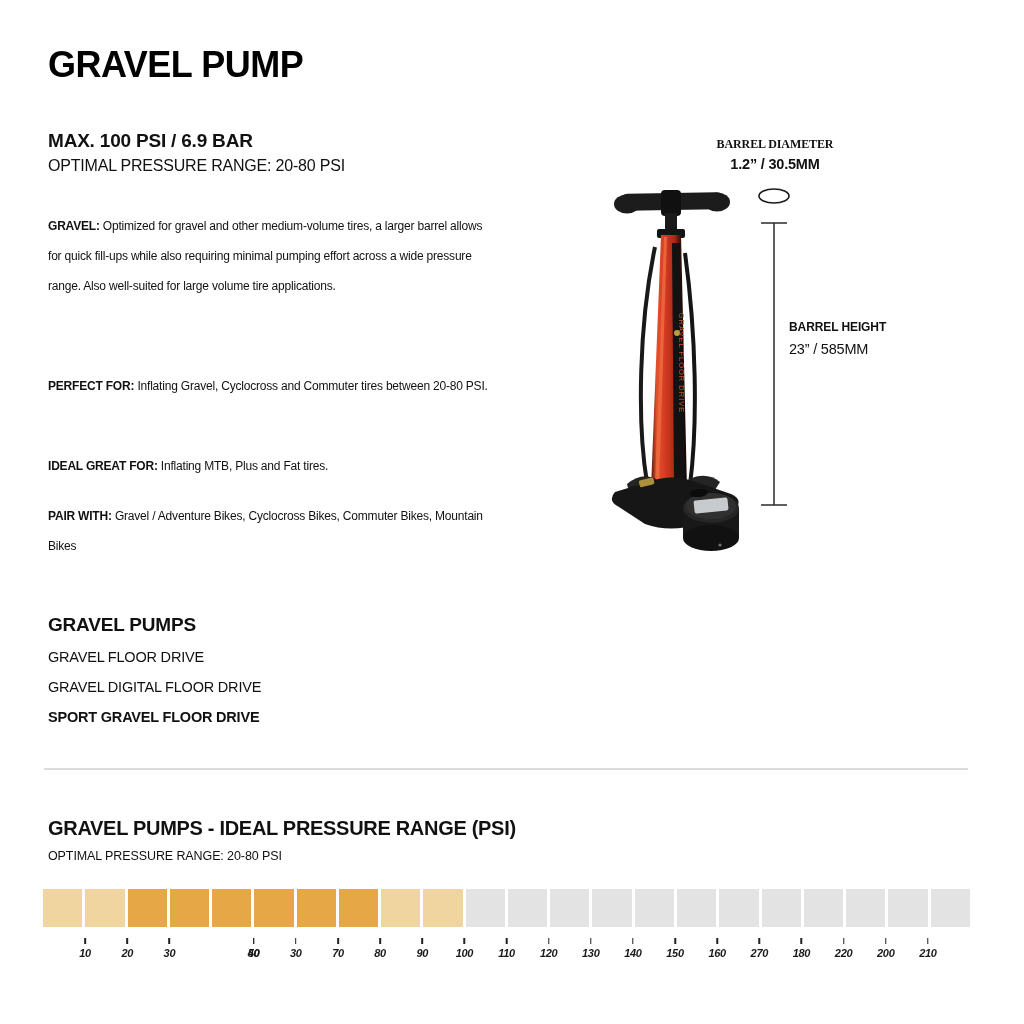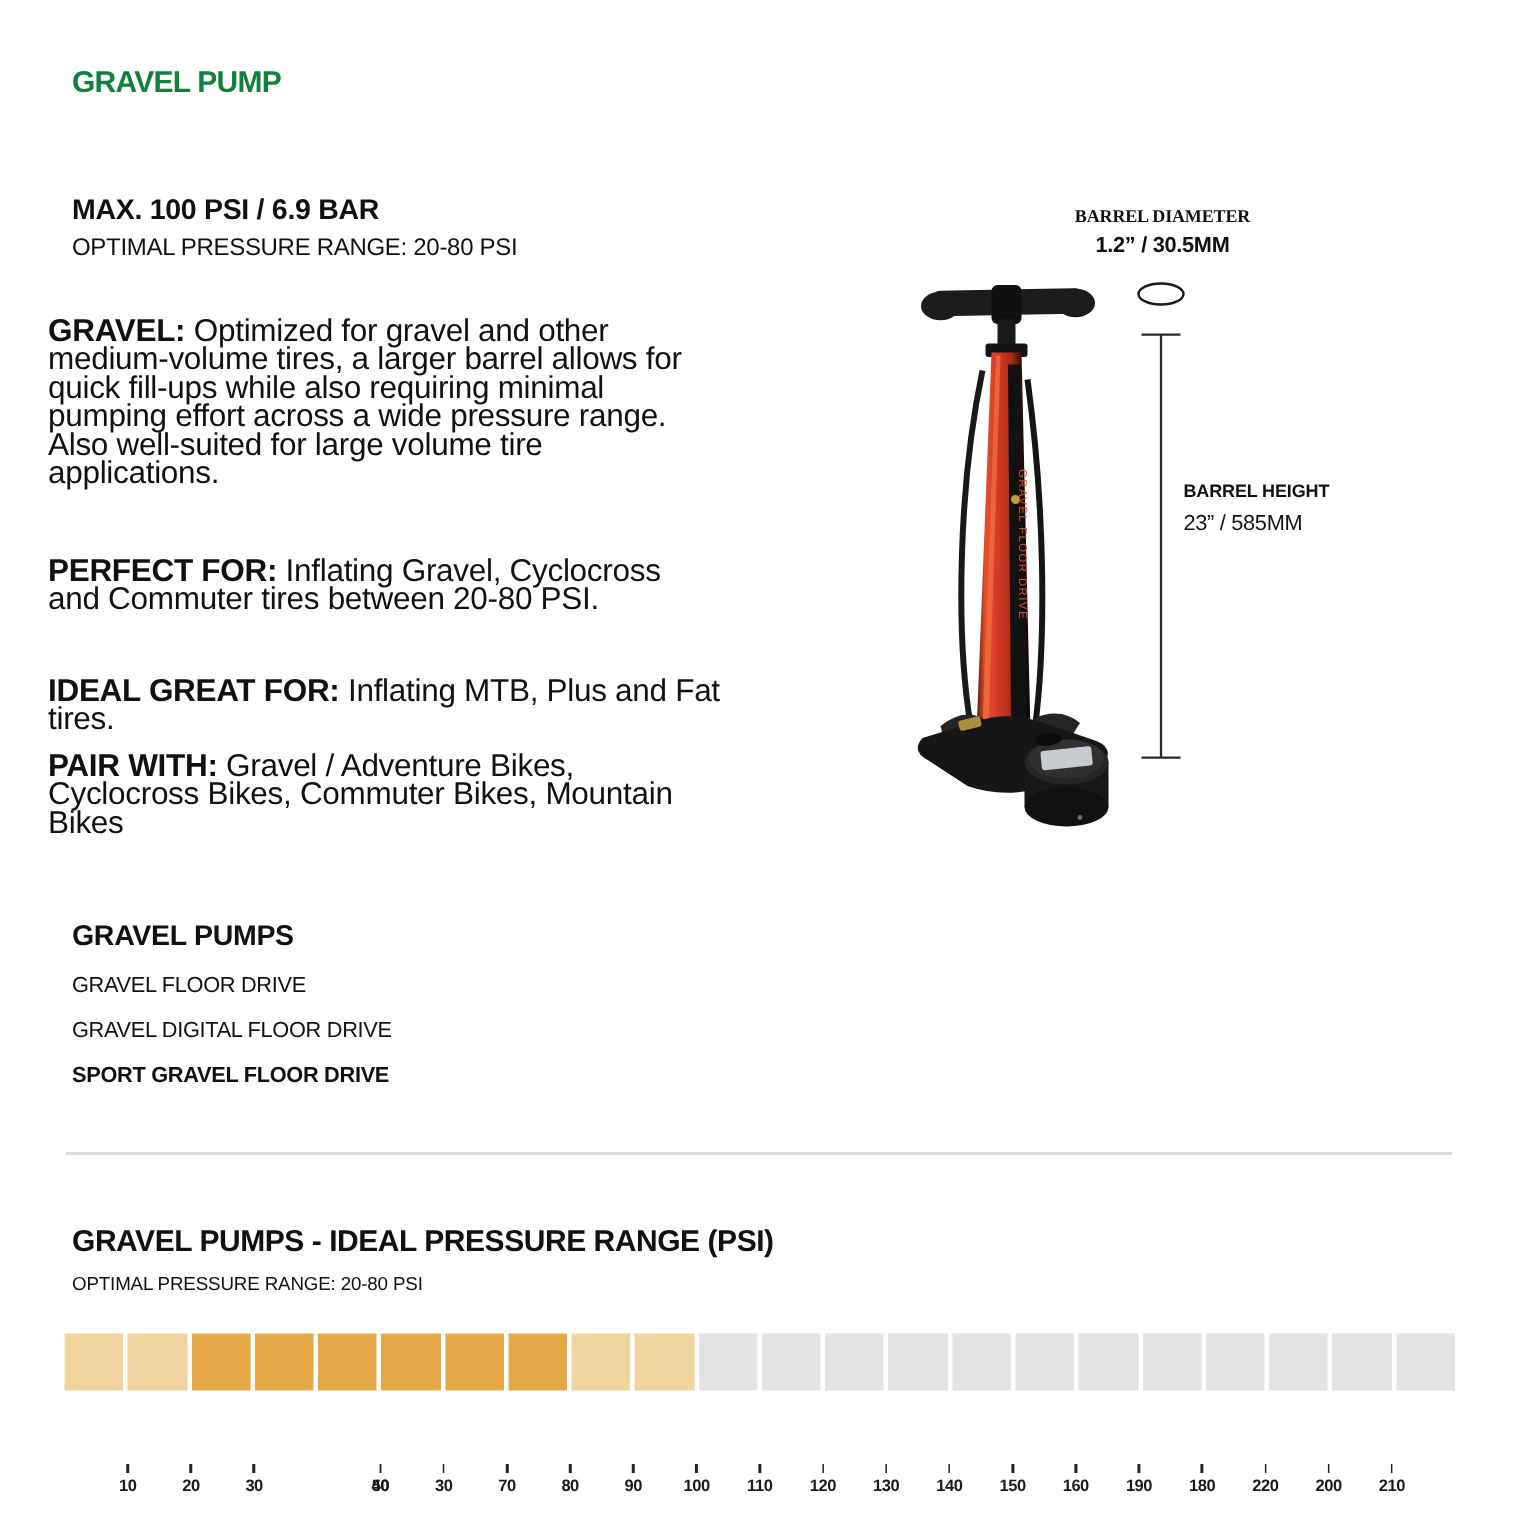--- a/index.html
+++ b/index.html
@@ -1,43 +1,43 @@
 <!DOCTYPE html>
 <html><head>
 <meta charset="utf-8">
 <style>
   * { margin:0; padding:0; box-sizing:border-box; }
   html,body { width:1024px; height:1024px; background:#ffffff; }
   body { font-family:"Liberation Sans", sans-serif; color:#111; position:relative; overflow:hidden; }
   .abs { position:absolute; }
 
-  .title { left:48px; top:44px; font-size:20px; font-weight:700; letter-spacing:-0.5px; color:#15803d; }
+  .title { left:48px; top:44px; font-size:36px; font-weight:700; letter-spacing:-0.5px; color:#000000; }
   .max-pressure { left:48px; top:130px; font-size:19px; font-weight:700; letter-spacing:-0.2px; }
   .optimal-range { left:48px; top:157px; font-size:16px; letter-spacing:-0.2px; }
 
-  .body-p { left:32px; width:448px; font-size:21px; line-height:19px; letter-spacing:-0.2px; }
+  .body-p { left:48px; width:448px; font-size:12px; line-height:30px; letter-spacing:-0.2px; }
   .body-p .lead { font-weight:700; }
   .p1 { top:211px; }
   .p2 { top:371px; }
   .p3 { top:451px; }
   .p4 { top:501px; }
 
   .pumps-heading { left:48px; top:614px; font-size:19px; font-weight:700; letter-spacing:-0.2px; }
   .pump-item { left:48px; font-size:14.5px; letter-spacing:-0.2px; }
   .pi0 { top:649px; } .pi1 { top:679px; } .pi2 { top:709px;font-weight:bold; }
 
   .divider { left:44px; top:768px; width:924px; height:2px; background:#dcdcdc; }
 
   .chart-heading { left:48px; top:817px; font-size:20px; font-weight:700; letter-spacing:-0.3px; }
   .chart-sub { left:48px; top:849px; font-size:12.5px; letter-spacing:-0.1px; }
 
   .strip { left:43px; top:889px; width:927px; height:38px; display:flex; gap:3px; }
   .seg { flex:1 1 0; }
 
-  .axis { left:43px; top:976px; width:927px; height:30px; }
+  .axis { left:43px; top:938px; width:927px; height:30px;font-style:italic; }
   .tick { position:absolute; top:0; transform:translateX(-50%); text-align:center; }
   .tick-line { display:block; width:1.5px; height:6px; background:#222; margin:0 auto 3px auto; }
   .tick-num { display:block; font-size:11px; font-weight:700; letter-spacing:-0.3px; color:#1a1a1a; }
 
   .dim-label { font-size:12px; font-weight:700; letter-spacing:-0.1px; }
   .dim-value { font-size:14.5px; letter-spacing:-0.2px; }
   .bd-label { left:695px; top:137px; width:160px; text-align:center;font-family:Liberation Serif, serif; }
   .bd-value { left:695px; top:156px; width:160px; text-align:center;font-weight:bold; }
   .bh-label { left:789px; top:320px; }
   .bh-value { left:789px; top:341px; }
@@ -213,21 +213,21 @@
     <div class="tick" style="left: 68.1818%;">
       <span class="tick-line"></span>
       <span class="tick-num">150</span>
     </div>
     <div class="tick" style="left: 72.7273%;">
       <span class="tick-line"></span>
       <span class="tick-num">160</span>
     </div>
     <div class="tick" style="left: 77.2727%;">
       <span class="tick-line"></span>
-      <span class="tick-num">190</span>
+      <span class="tick-num">270</span>
     </div>
     <div class="tick" style="left: 81.8182%;">
       <span class="tick-line"></span>
       <span class="tick-num">180</span>
     </div>
     <div class="tick" style="left: 86.3636%;">
       <span class="tick-line"></span>
       <span class="tick-num">220</span>
     </div>
     <div class="tick" style="left: 90.9091%;">

